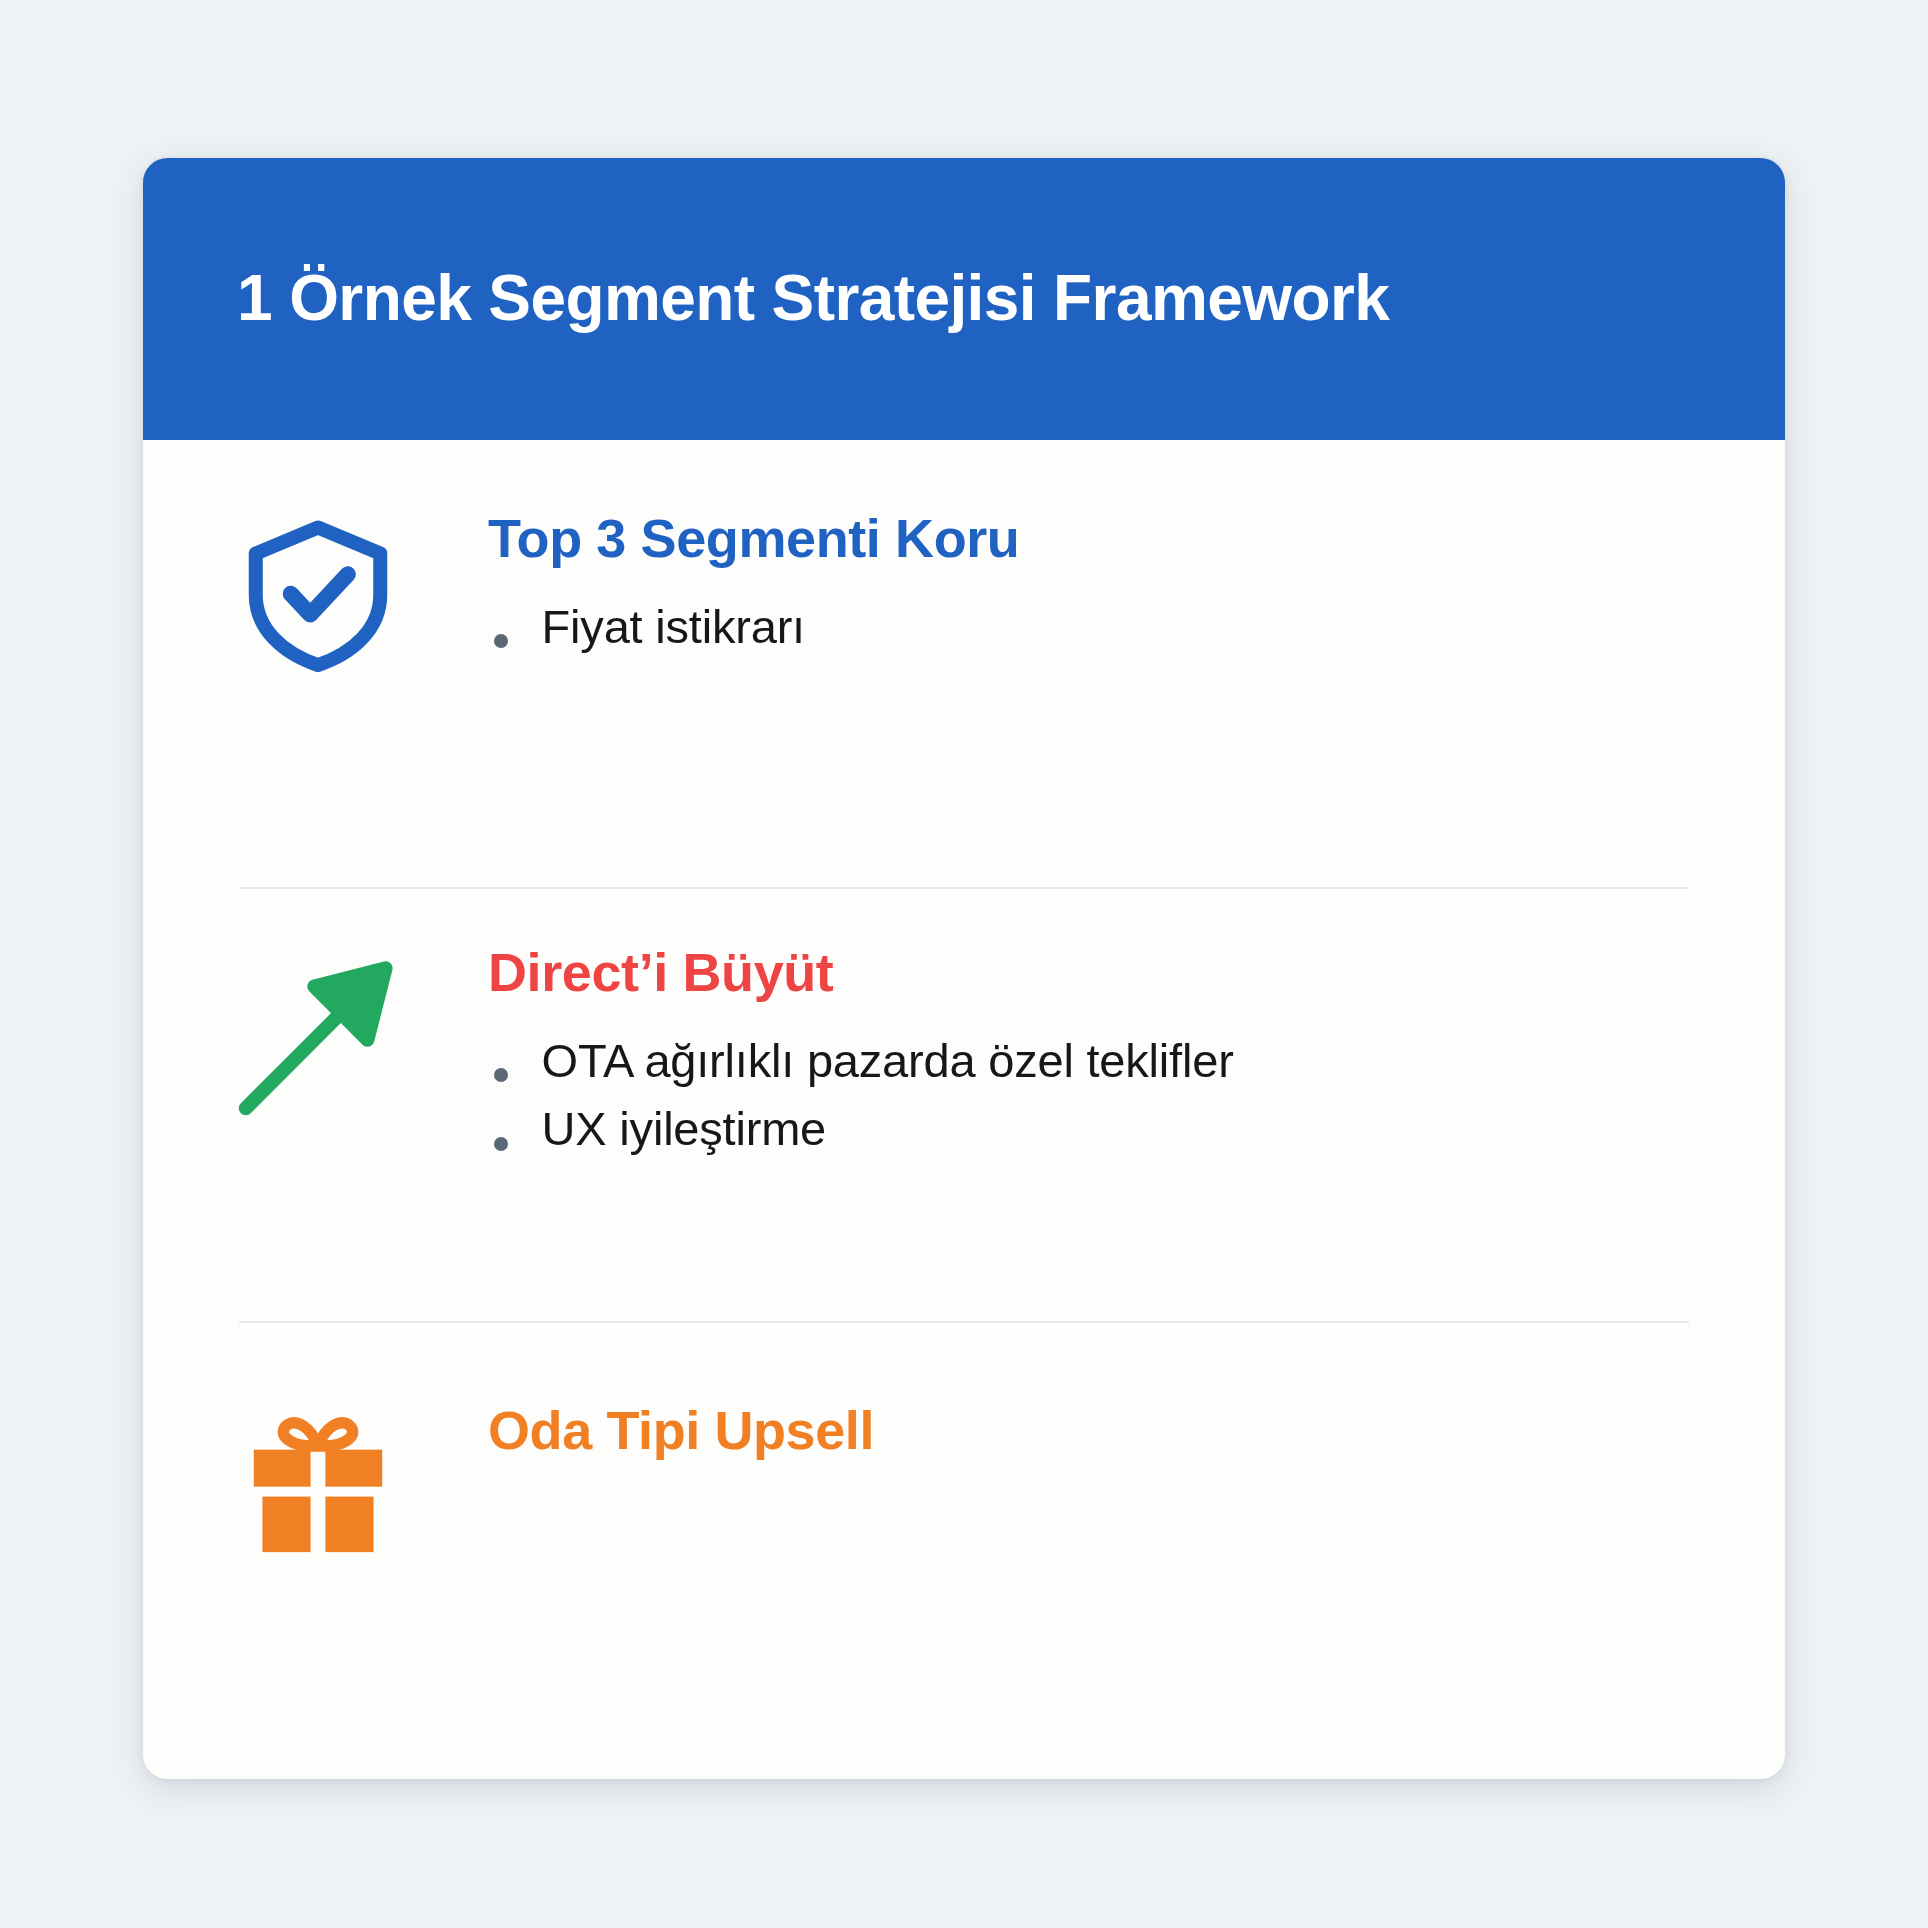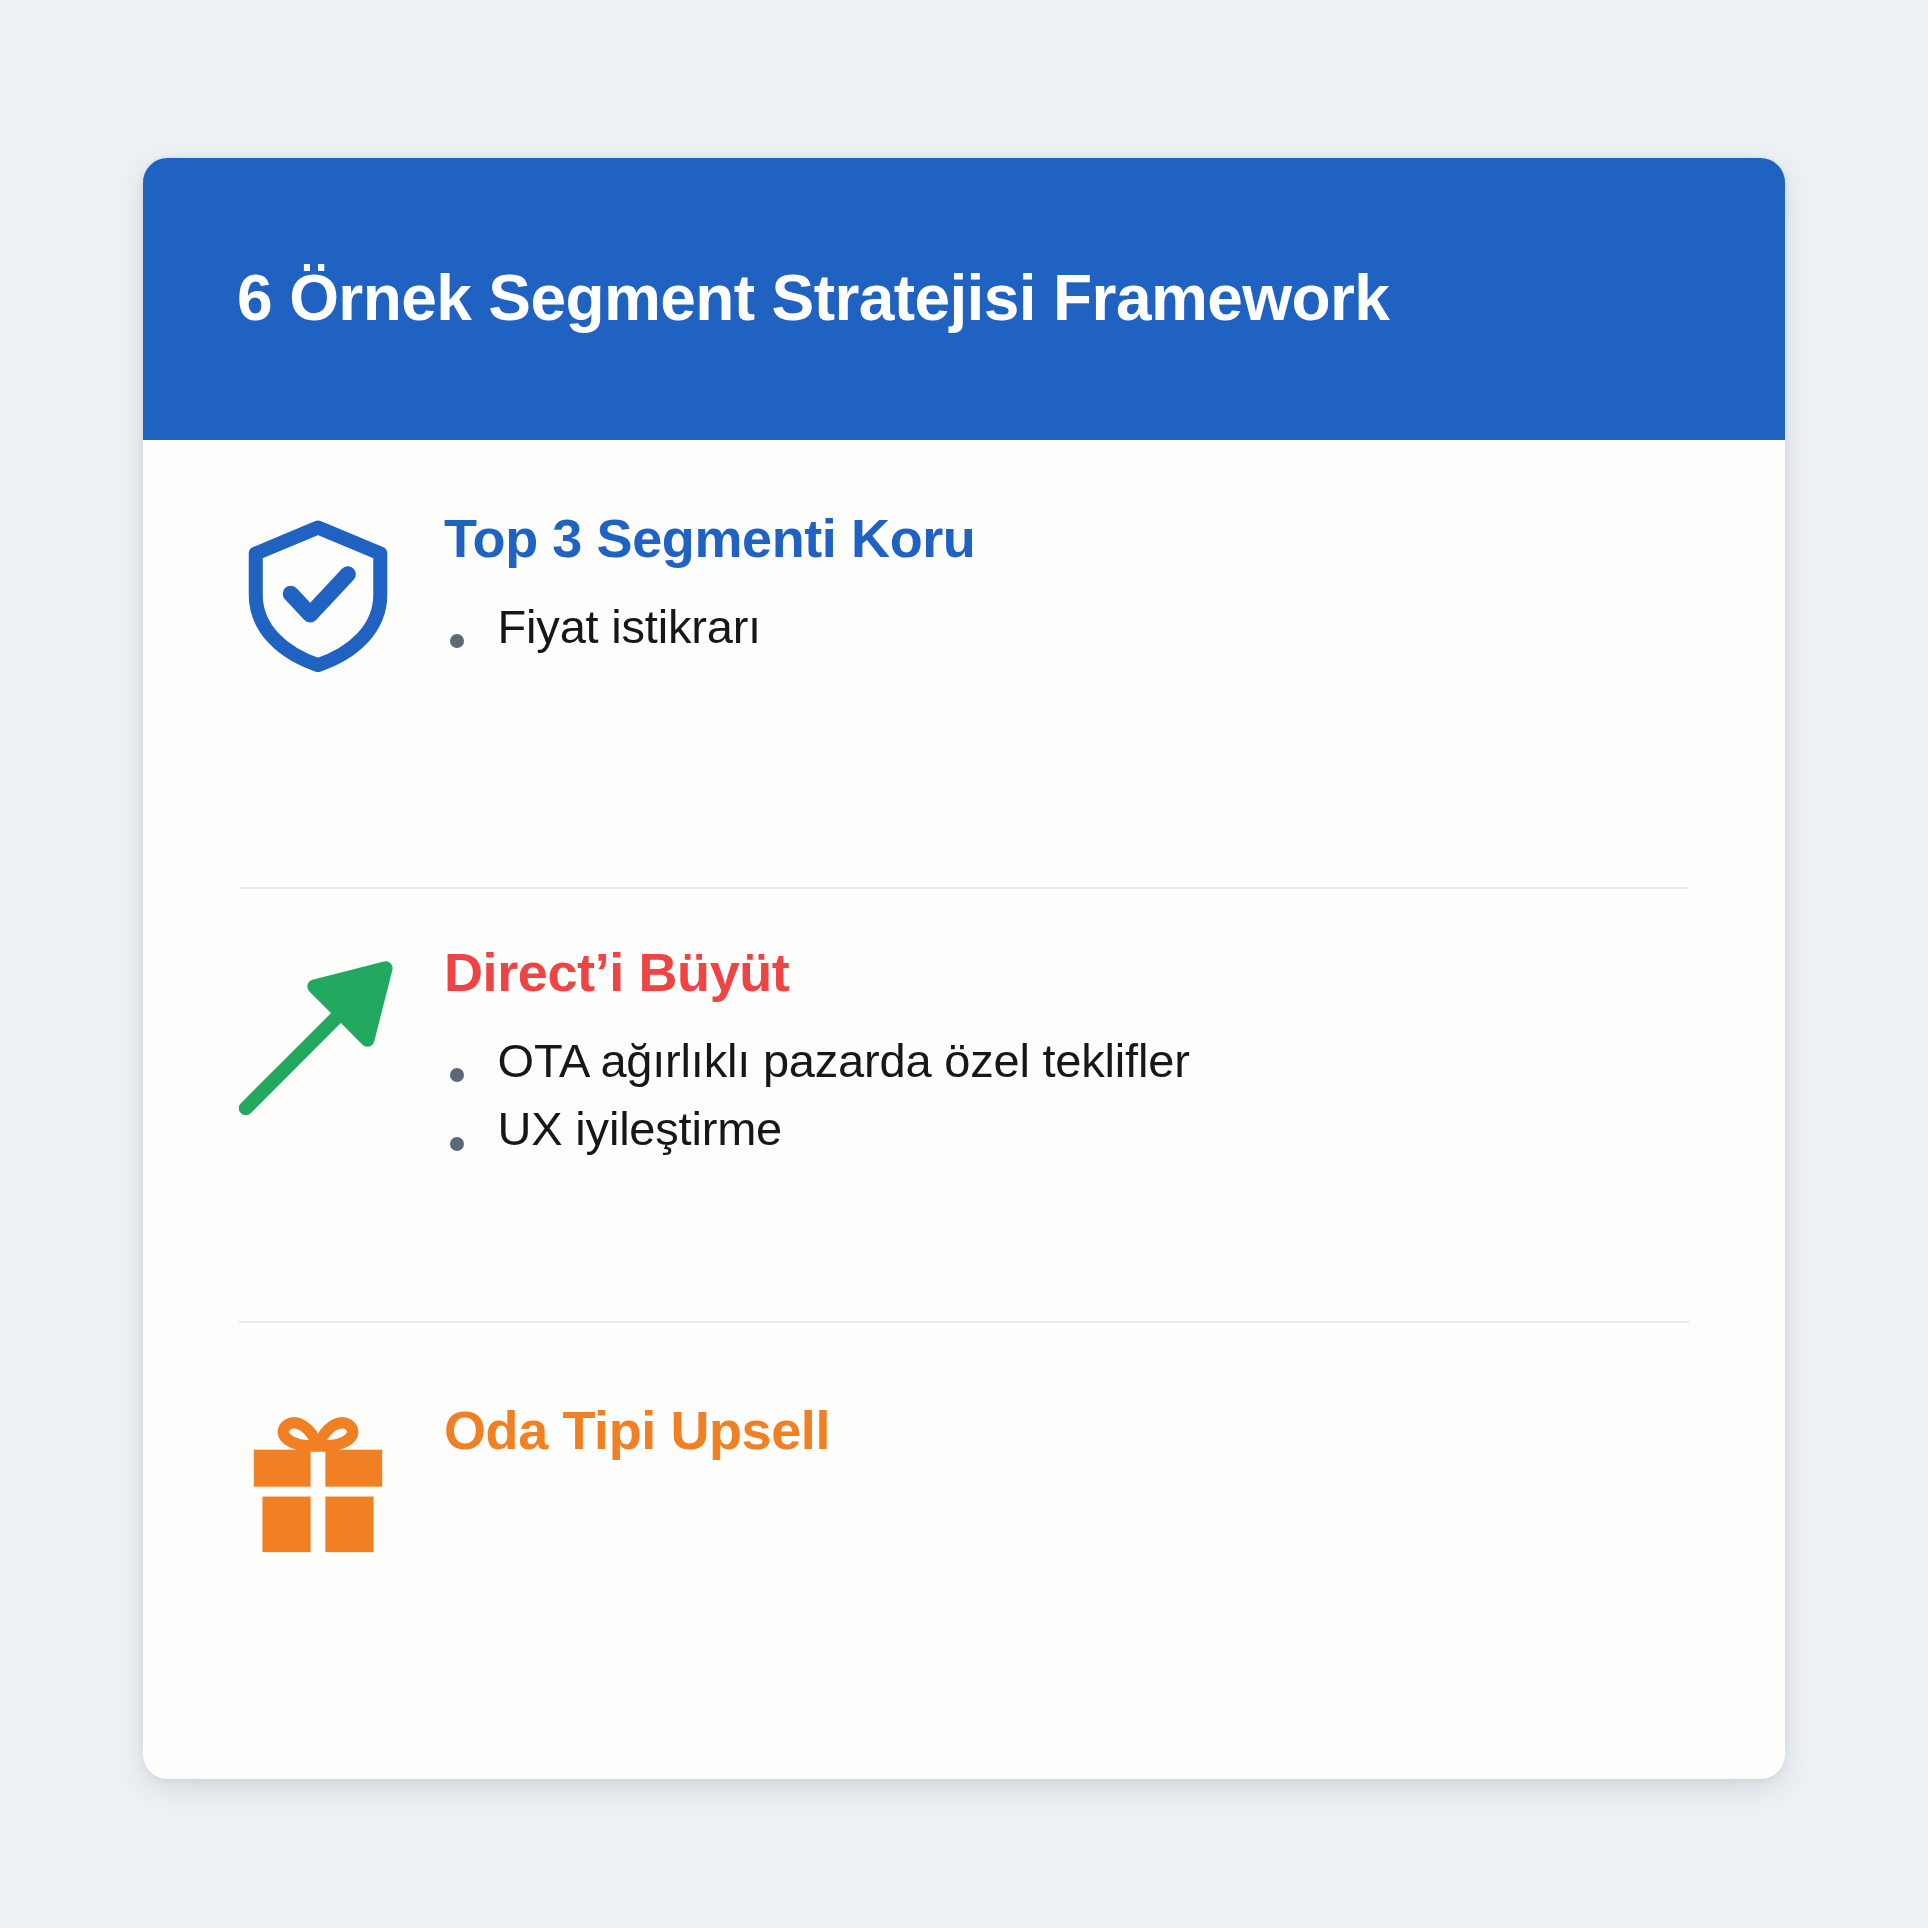--- a/index.html
+++ b/index.html
@@ -68,20 +68,21 @@
     flex-direction: column;
     padding: 0 62px 0 62px;
   }
 
   .section {
     display: flex;
     align-items: flex-start;
     flex: 1 1 0;
     padding: 53px 0 38px 0;
     position: relative;
+    gap: 44px;
   }
 
   .section + .section::before {
     content: "";
     position: absolute;
     left: 34px;
     right: 34px;
     top: 0;
     height: 1.9px;
     background: #e7e9eb;
@@ -145,21 +146,21 @@
   .section-3 .section-title { margin-bottom: 28px; }
 </style>
 </head>
 <body>
 
 <div id="stage">
 
   <div class="card">
 
     <div class="card-header">
-      <h1 class="card-title">6 Örnek Segment Stratejisi Framework</h1>
+      <h1 class="card-title">1 Örnek Segment Stratejisi Framework</h1>
     </div>
 
     <div class="card-body">
 
       <div class="section section-1">
         <div class="icon-cell">
           <svg width="166" height="166" viewBox="0 0 64 64">
             <path d="M32 6 L56 16 V32 C56 45 45.5 54.5 32 59 C18.5 54.5 8 45 8 32 V16 Z" fill="none" stroke="#1f62c2" stroke-width="5.4" stroke-linejoin="round" stroke-linecap="round"></path>
             <path d="M21.5 31.5 L29 39.5 L43.5 24" fill="none" stroke="#1f62c2" stroke-width="6.2" stroke-linecap="round" stroke-linejoin="round"></path>
           </svg>

